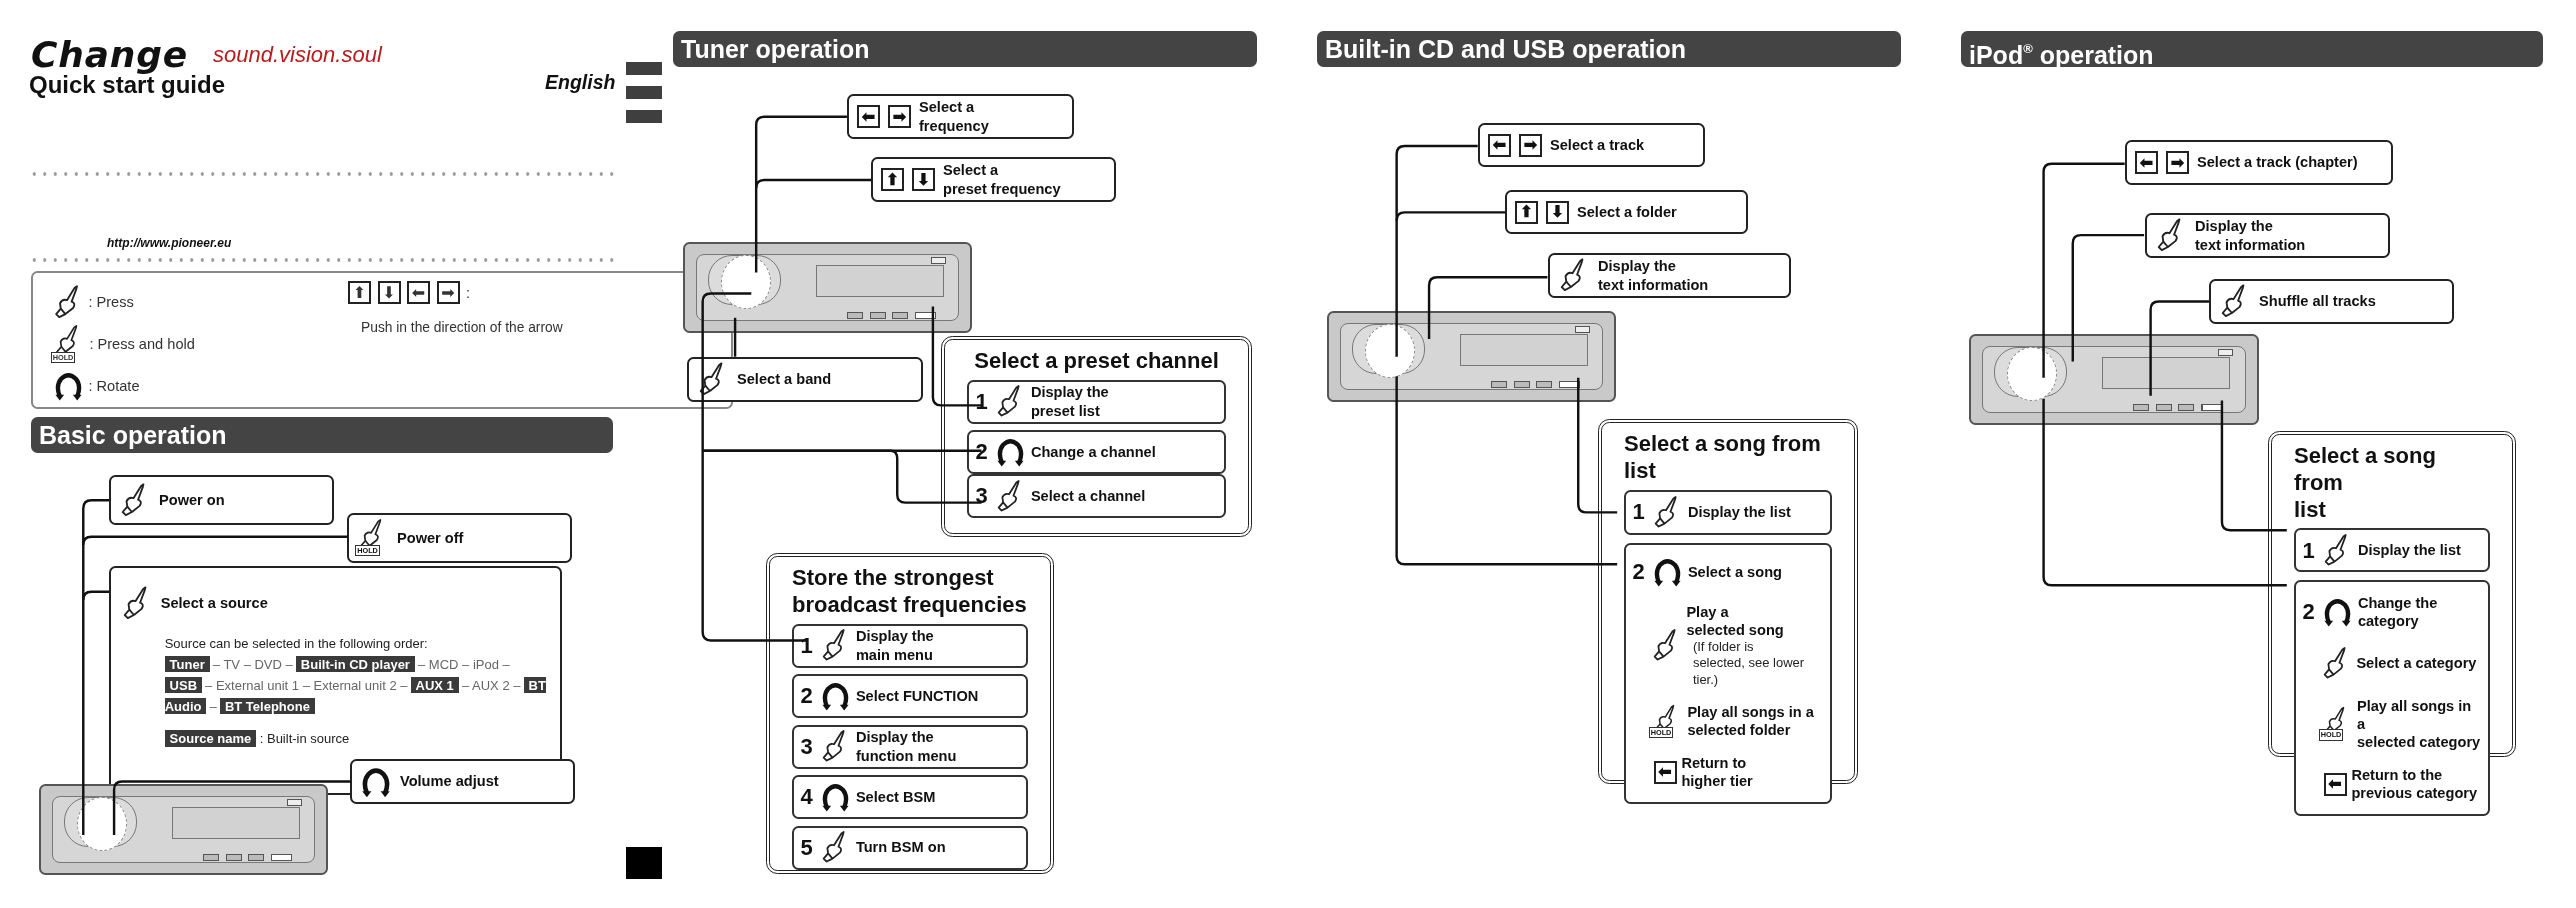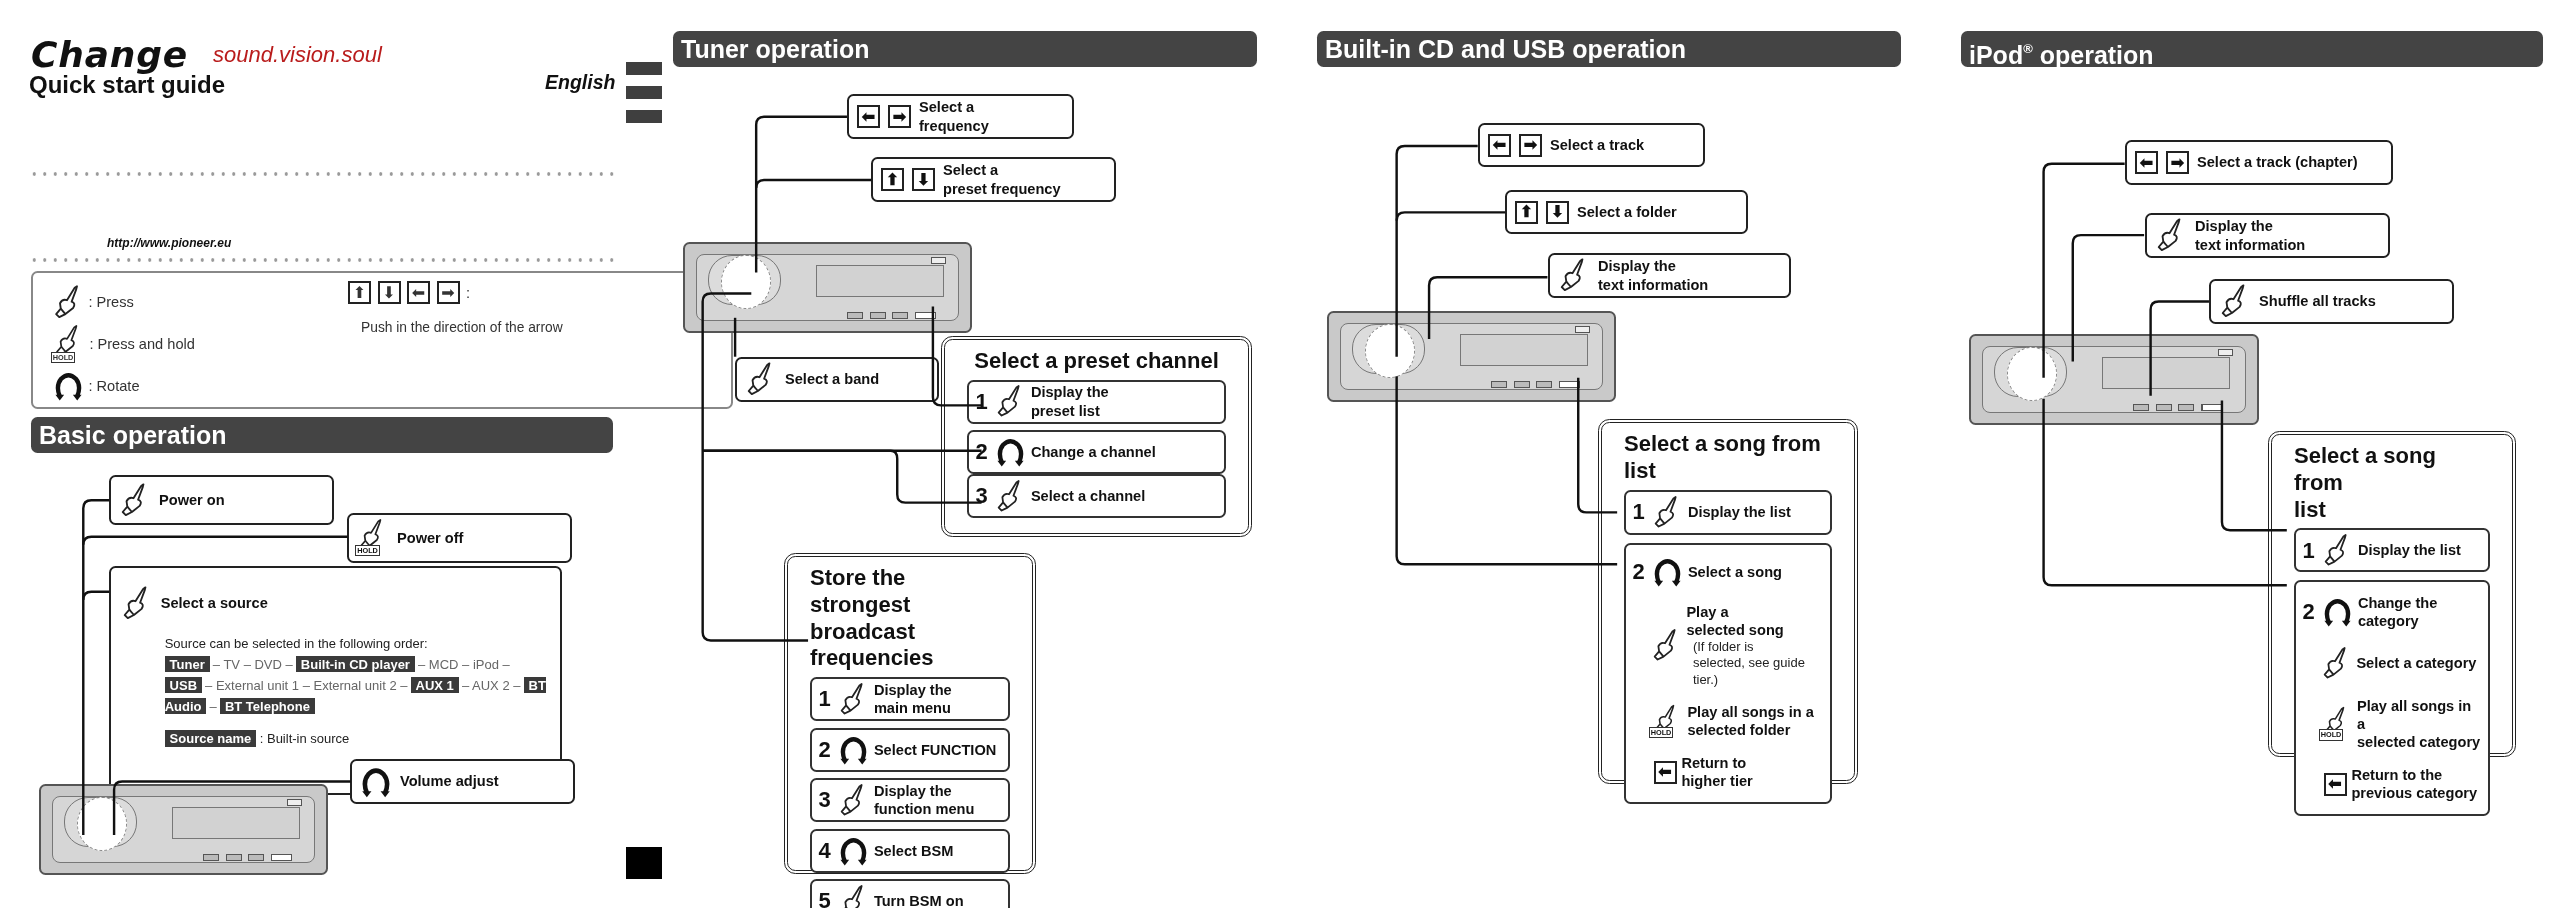--- a/index.html
+++ b/index.html
@@ -179,21 +179,21 @@
   <div class="display"></div>
   <div class="btns">
       <span></span>
       <span></span>
       <span></span>
     </div>
   <div class="eject"></div>
     <div class="usb"></div>
 </div>
 
-<div class="abs callout" style="left:735px; top:357px; width:204px; height:45px">
+<div class="abs callout" style="left:687px; top:357px; width:236px; height:45px">
   <svg class="ic" width="32" height="39" viewBox="0 0 40 48">
       <use href="#hand"></use>
     </svg>
   <span>Select a band</span>
 </div>
 
 <div class="abs panel" style="left:941px; top:336px; width:311px; height:201px">
   <div class="panel-title" style="text-align:center">Select a preset channel</div>
   <div id="preset-steps">
       <div class="step" style="height: 44px; margin-bottom: 6.5px;">
@@ -213,21 +213,21 @@
       <div class="step" style="height: 44px; margin-bottom: 6.5px;">
         <span class="step-num">3</span>
         <svg width="31" height="37" class="ic" viewBox="0 0 38 46">
           <use href="#hand"></use>
         </svg>
         <span><span>Select a channel</span></span>
       </div>
     </div>
 </div>
 
-<div class="abs panel" style="left:784px; top:553px; width:252px; height:321px">
+<div class="abs panel" style="left:766px; top:553px; width:288px; height:321px">
   <div class="panel-title"><span>Store the strongest</span><br><span>broadcast frequencies</span></div>
   <div id="bsm-steps">
       <div class="step" style="height: 44px; margin-bottom: 6.5px;">
         <span class="step-num">1</span>
         <svg width="31" height="37" class="ic" viewBox="0 0 38 46">
           <use href="#hand"></use>
         </svg>
         <span><span>Display the</span><br><span>main menu</span></span>
       </div>
       <div class="step" style="height: 44px; margin-bottom: 6.5px;">
@@ -310,21 +310,21 @@
           <use href="#rotate"></use>
         </svg>
       <span>Select a song</span>
     </div>
     <div class="sub-row" style="padding-left:18px">
       <svg class="ic" width="31" height="37" viewBox="0 0 38 46">
           <use href="#hand"></use>
         </svg>
       <span>
         <span>Play a</span><br><span>selected song</span>
-        <span class="note" style="display:block; font-size:13px"><span>(If folder is</span><br><span>selected, see guide</span><br><span>tier.)</span></span>
+        <span class="note" style="display:block; font-size:13px"><span>(If folder is</span><br><span>selected, see lower</span><br><span>tier.)</span></span>
       </span>
     </div>
     <div class="sub-row" style="padding-left:18px">
       <span style="position:relative;width:32px;height:37px;display:inline-block">
         <svg width="31" height="32" viewBox="0 0 38 40">
             <use href="#hand"></use>
           </svg>
         <span style="position:absolute;left:-1.6px;top:24px;font-size:7.3px;font-weight:bold;border:0.8px solid #333;padding:0 0.8px;background:#fff">HOLD</span>
       </span>
       <span><span>Play all songs in a</span><br><span>selected folder</span></span>

